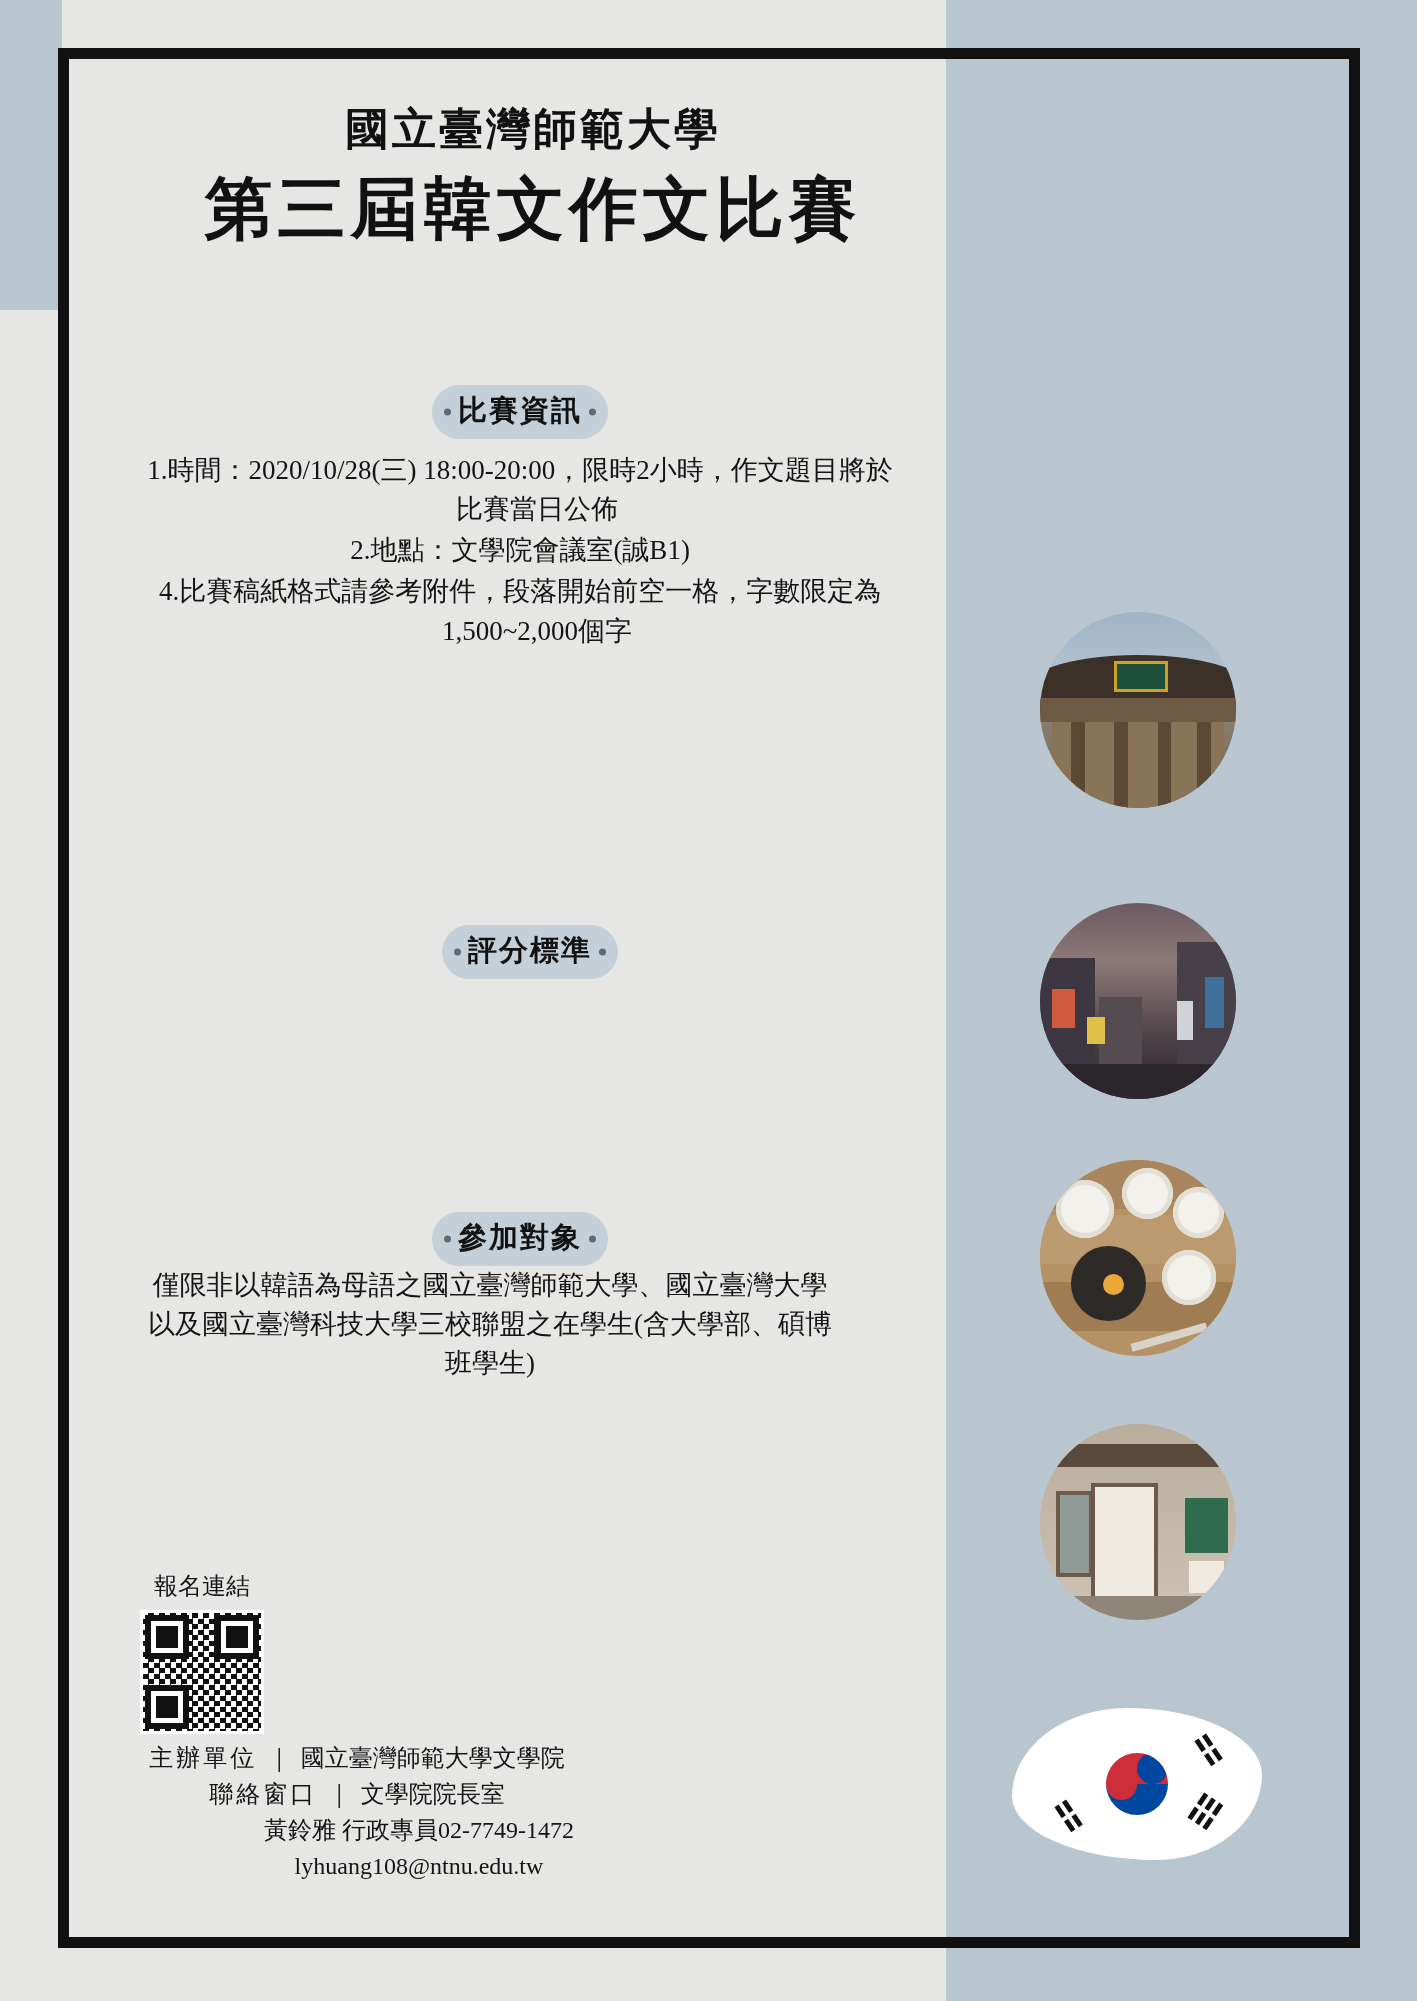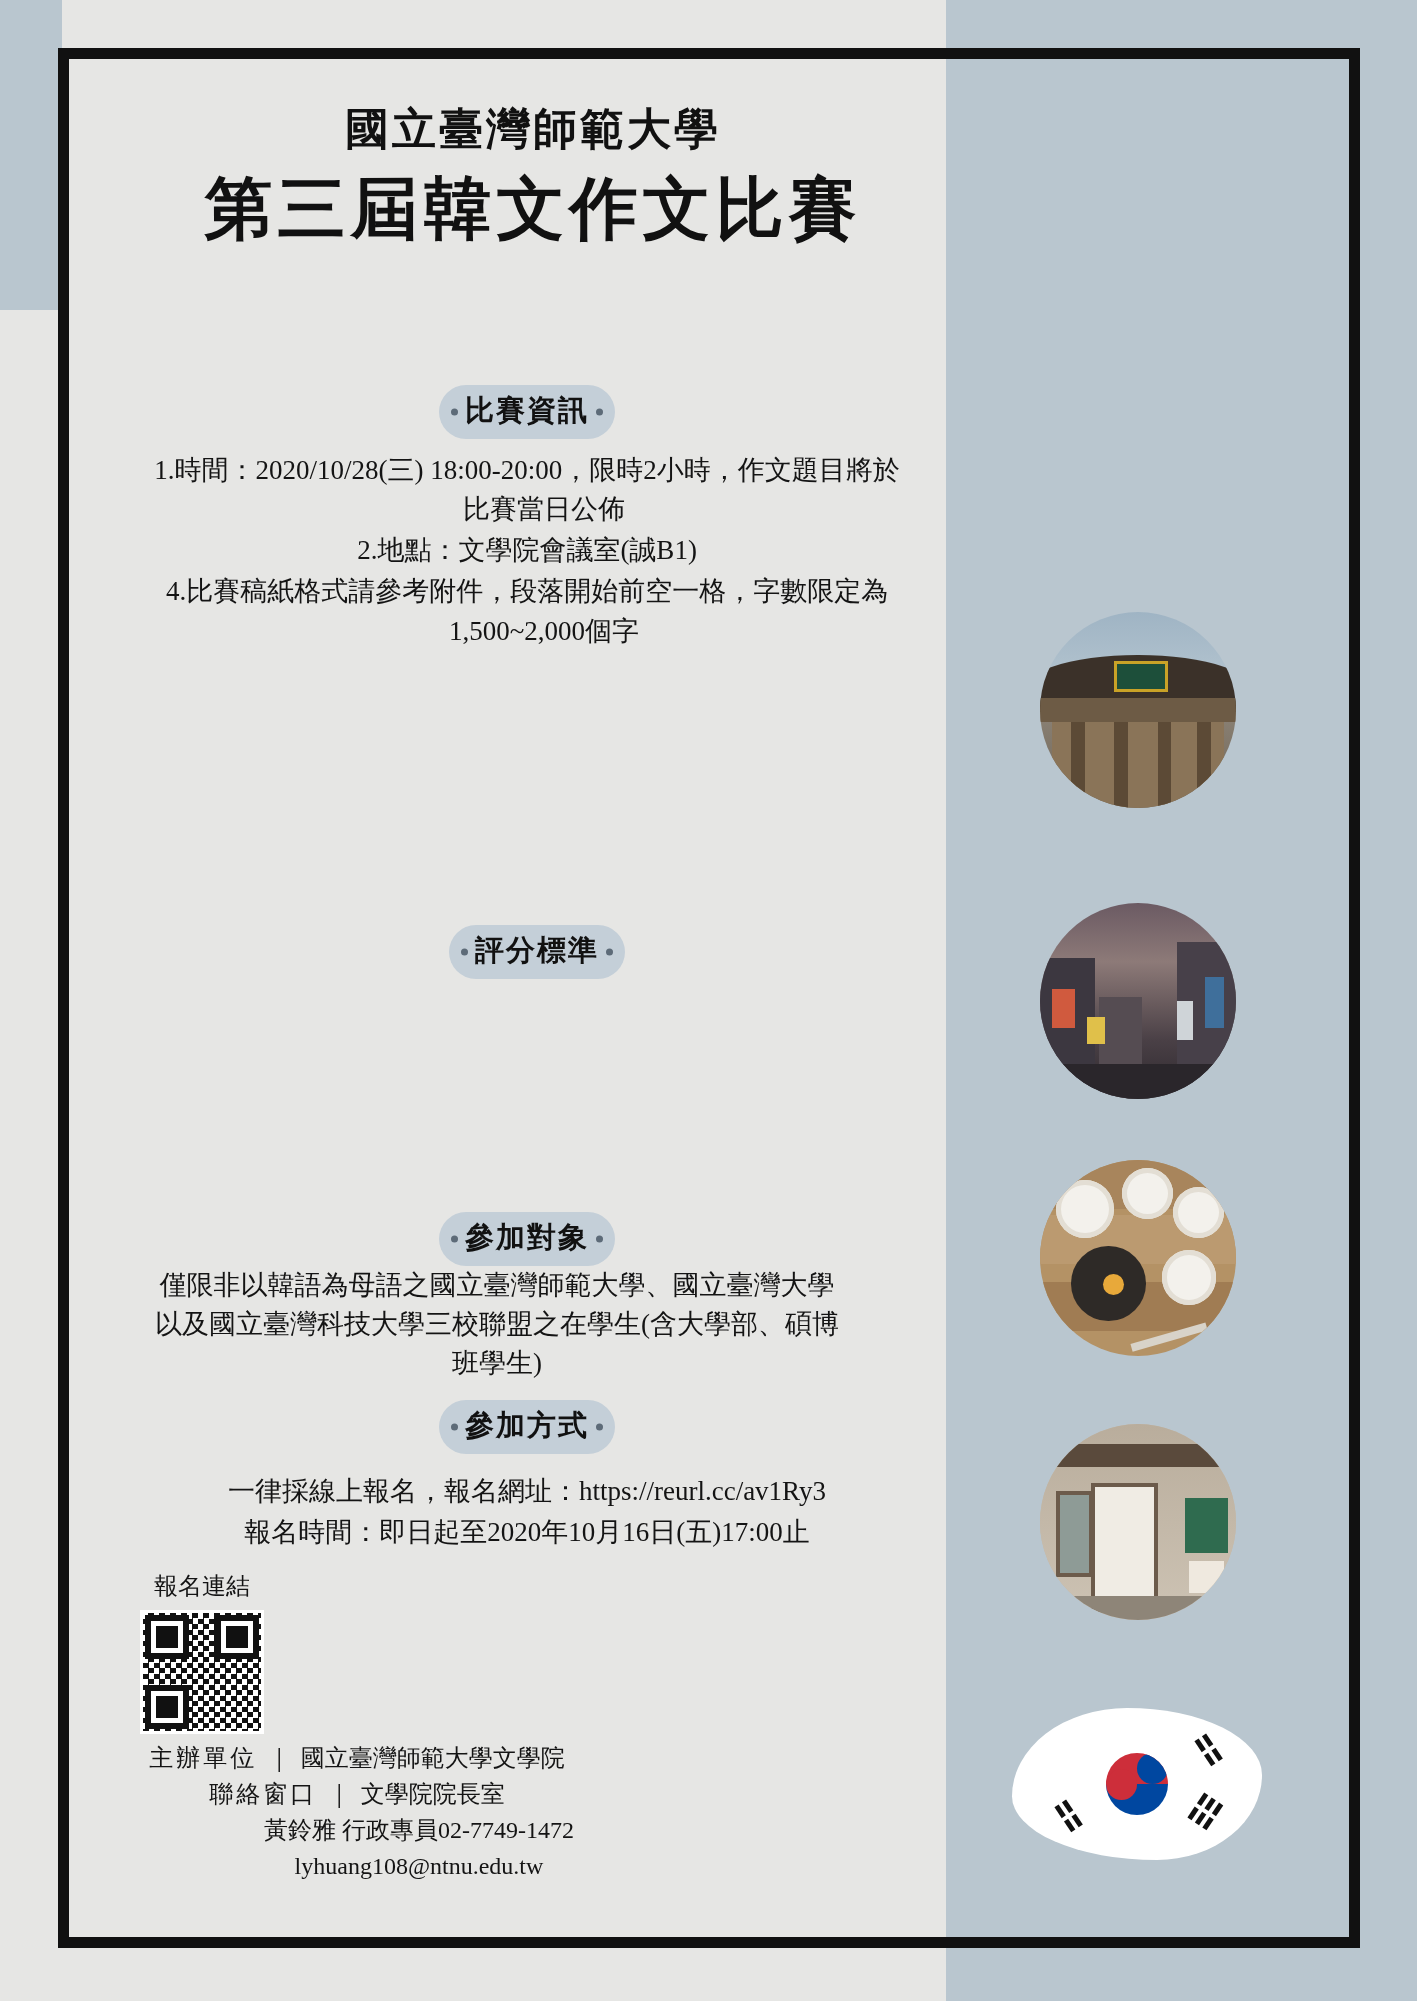--- a/index.html
+++ b/index.html
@@ -100,21 +100,21 @@
     width: 7px;
     height: 7px;
     border-radius: 50%;
     background: #5d6b78;
   }
   .pill::before { left: 12px; }
   .pill::after  { right: 12px; }
 
   .section {
     position: absolute;
-    left: 147px;
+    left: 140px;
     width: 760px;
   }
   .body-text {
     font-size: 27px;
     line-height: 1.45;
     color: #141414;
     margin-top: 0;
   }
   .ol {
     list-style: none;
@@ -338,27 +338,20 @@
 
   <div class="section" style="top:925px;margin-left:10px;">
     <span class="pill">評分標準</span>
   </div>
 
   <div class="section" style="top:1212px;">
     <span class="pill">參加對象</span>
     <div class="body-text" style="width:700px;">僅限非以韓語為母語之國立臺灣師範大學、國立臺灣大學以及國立臺灣科技大學三校聯盟之在學生(含大學部、碩博班學生)</div>
   </div>
 
-  <div class="section" style="top:1400px;">
-    <span class="pill">參加方式</span>
-    <div class="body-text" style="margin-top:18px;">
-      <span>一律採線上報名，報名網址：</span><a class="link" href="#">https://reurl.cc/av1Ry3</a>
-    </div>
-    <div class="body-text" style="margin-top:2px;">報名時間：即日起至2020年10月16日(五)17:00止</div>
-  </div>
 
   <div style="position:absolute;left:140px;top:1570px;">
     <div class="qr-label">報名連結</div>
     <div class="qr">
       <span class="fm tl"></span>
       <span class="fm tr"></span>
       <span class="fm bl"></span>
     </div>
   </div>
 

